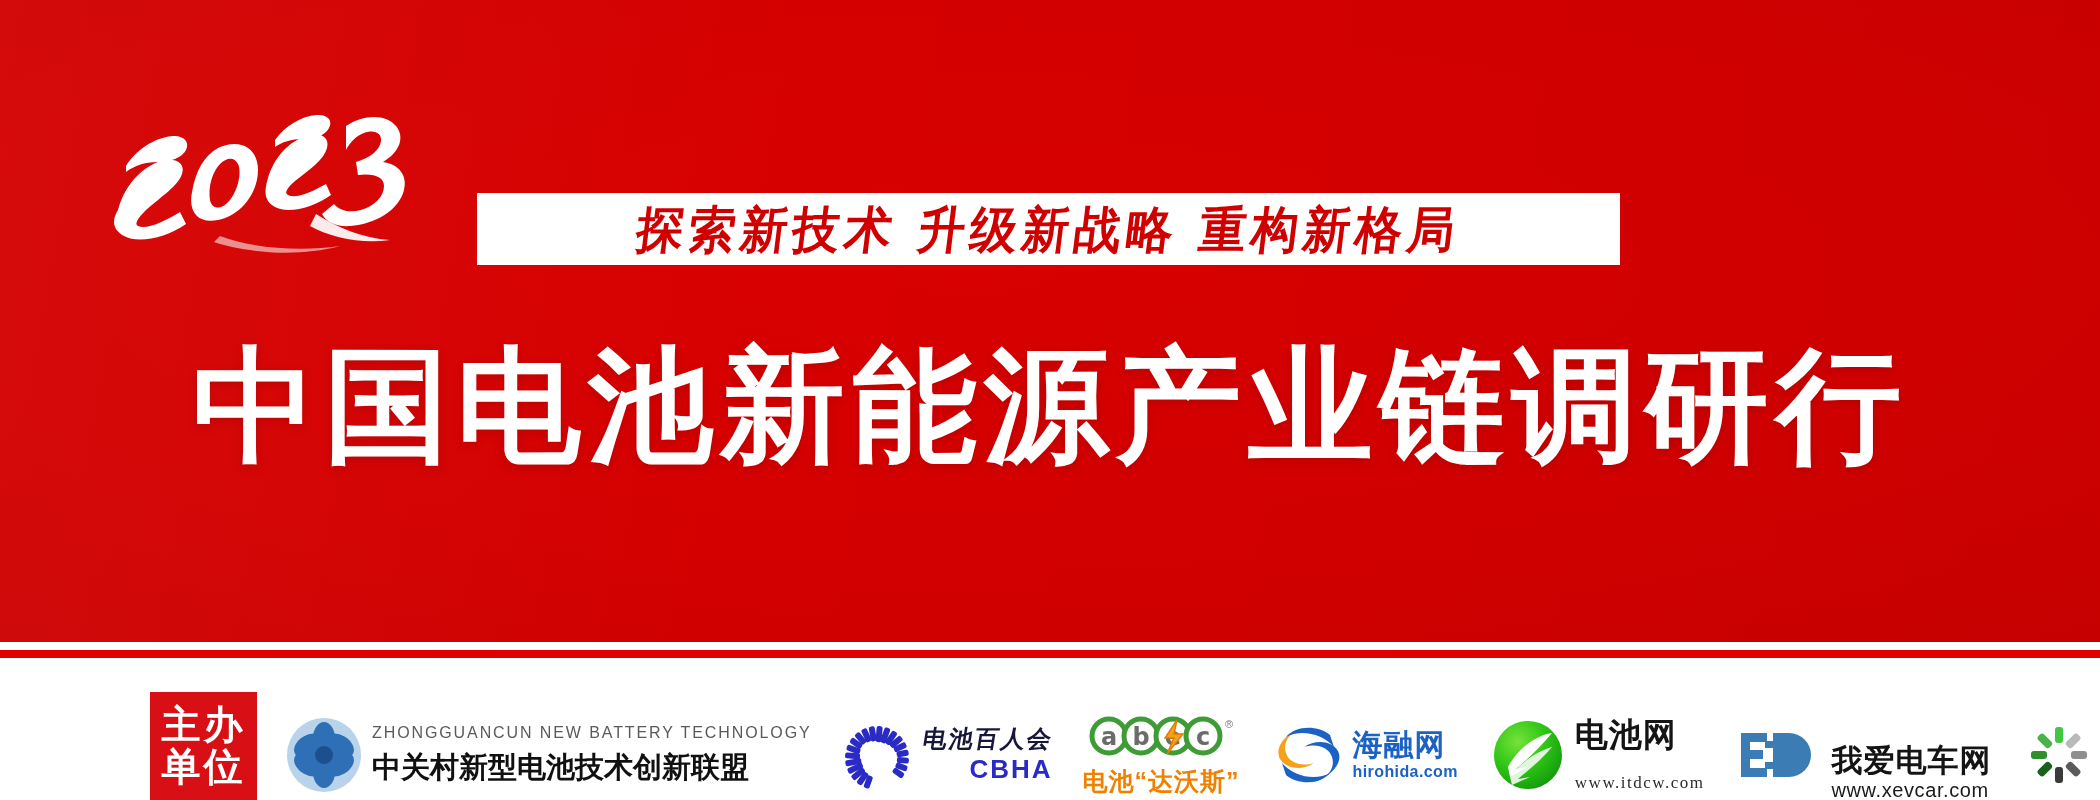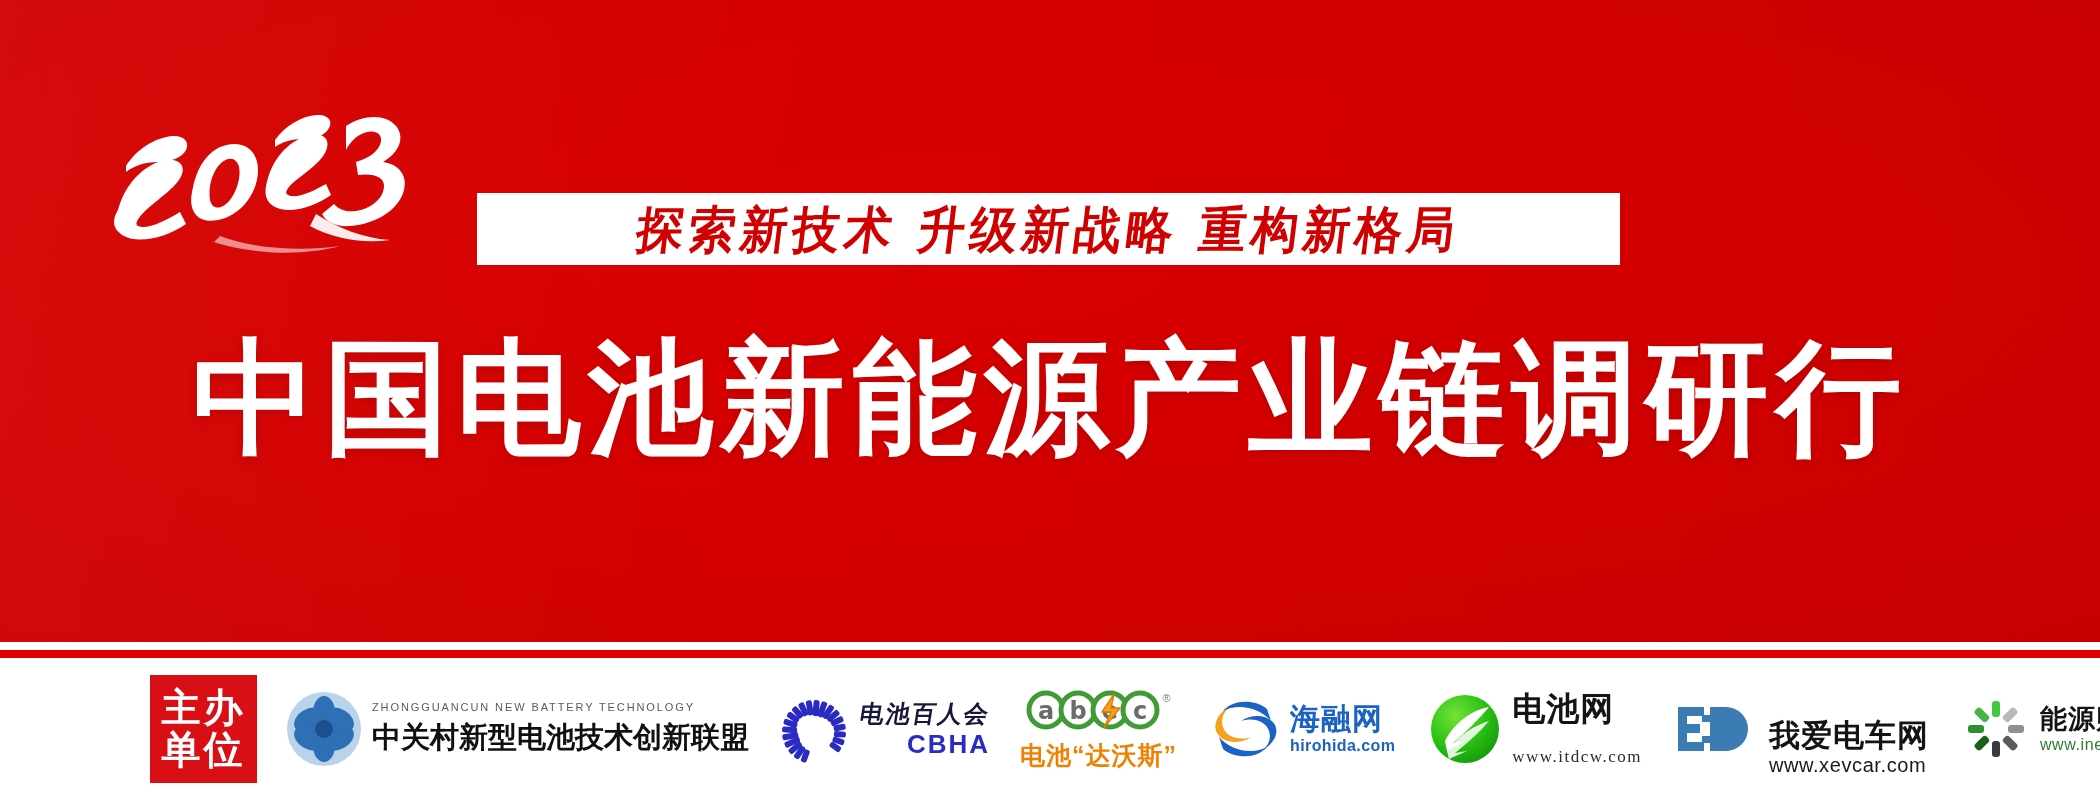--- a/index.html
+++ b/index.html
@@ -41,55 +41,55 @@
   .tagline-text {
     font-family:"DejaVu Serif","Liberation Serif",serif;
     font-size:47px; font-weight:bold; color:#d10000;
     letter-spacing:5px; white-space:nowrap;
     transform:skewX(-7deg) scaleY(1.06);
     line-height:1;
   }
 
   
   .main-title {
-    position:absolute; left:0; top:320px; width:2100px;
+    position:absolute; left:0; top:328px; width:2100px;
     text-align:center;
     font-family:"DejaVu Sans","Liberation Sans",sans-serif;
     font-size:125px; font-weight:bold; color:#ffffff;
     letter-spacing:7px; white-space:nowrap; line-height:1.25;
     text-shadow:0 3px 10px rgba(120,0,0,0.28);
   }
 
   
   .sep-gap { position:absolute; left:0; top:642px; width:2100px; height:8px; background:#ffffff; }
   .sep-line { position:absolute; left:0; top:650px; width:2100px; height:8px; background:#e00000; }
 
   
   .footer {
     position:absolute; left:0; top:658px; width:2100px; height:142px;
     background:#ffffff;
-    display:flex; align-items:center; padding-left:150px; gap:0;
+    display:flex; align-items:flex-end; padding-left:150px; gap:0;
   }
 
   .host-badge {
     width:107px; height:108px; background:#d81016;
     color:#ffffff; flex:none;
     display:flex; flex-direction:column; align-items:center; justify-content:center;
     font-family:"DejaVu Sans","Liberation Sans",sans-serif;
     font-size:39px; font-weight:bold; line-height:1.08; letter-spacing:3px;
   }
 
   .logos { display:flex; align-items:center; flex:1; padding-left:28px; gap:14px; }
   .logo { display:flex; align-items:center; gap:9px; flex:none; }
   .logo-mark { flex:none; display:block; }
   .logo-txt { display:flex; flex-direction:column; justify-content:center; }
 
   
   .l1-en {
-    font-size:11px; color:#5a5a5a; letter-spacing:1.9px; line-height:1.45;
+    font-size:16px; color:#5a5a5a; letter-spacing:1.9px; line-height:1.45;
     white-space:nowrap;
   }
   .l1-cn {
     font-size:29px; color:#101010; font-weight:bold; letter-spacing:0px;
     white-space:nowrap; margin-top:3px;
     font-family:"DejaVu Sans","Liberation Sans",sans-serif;
   }
 
   
   .l2-cn {

